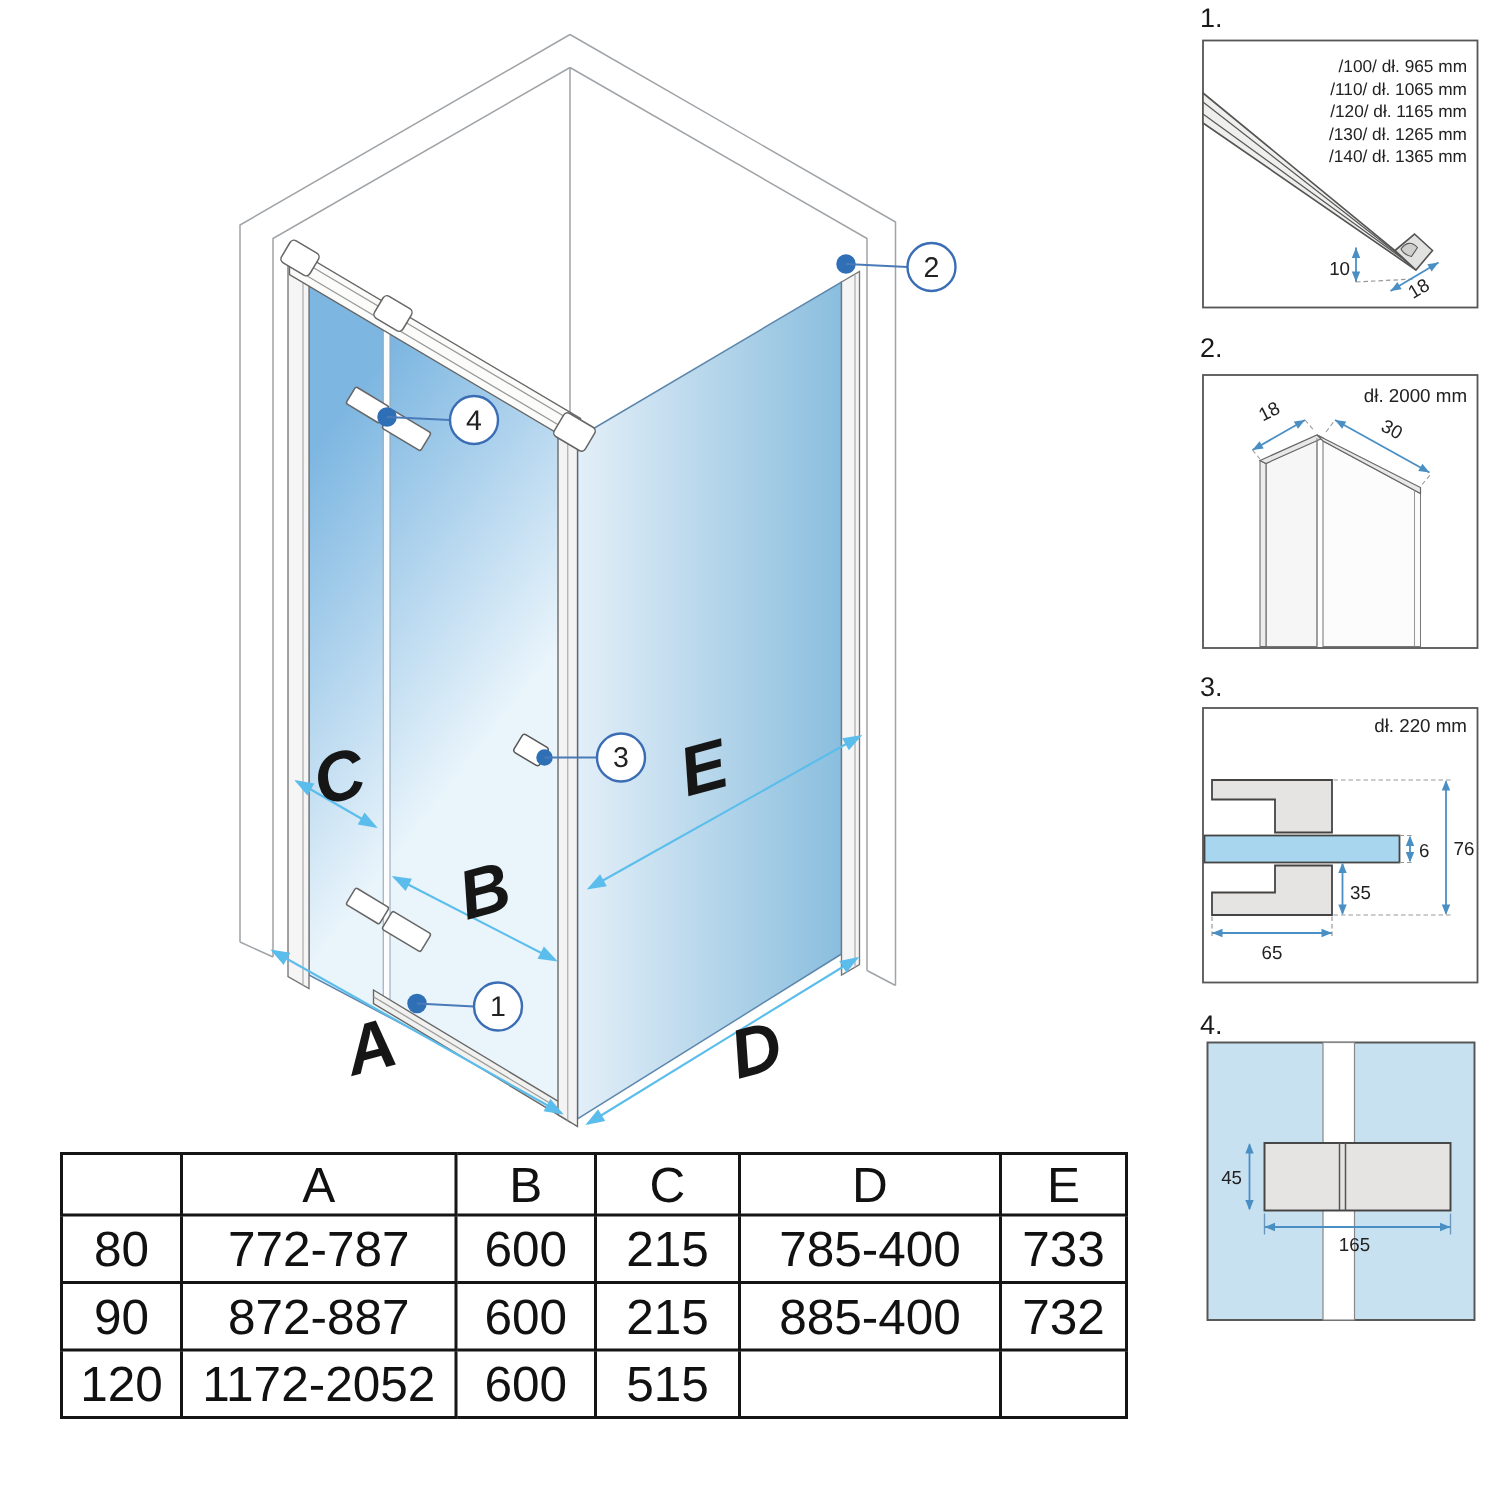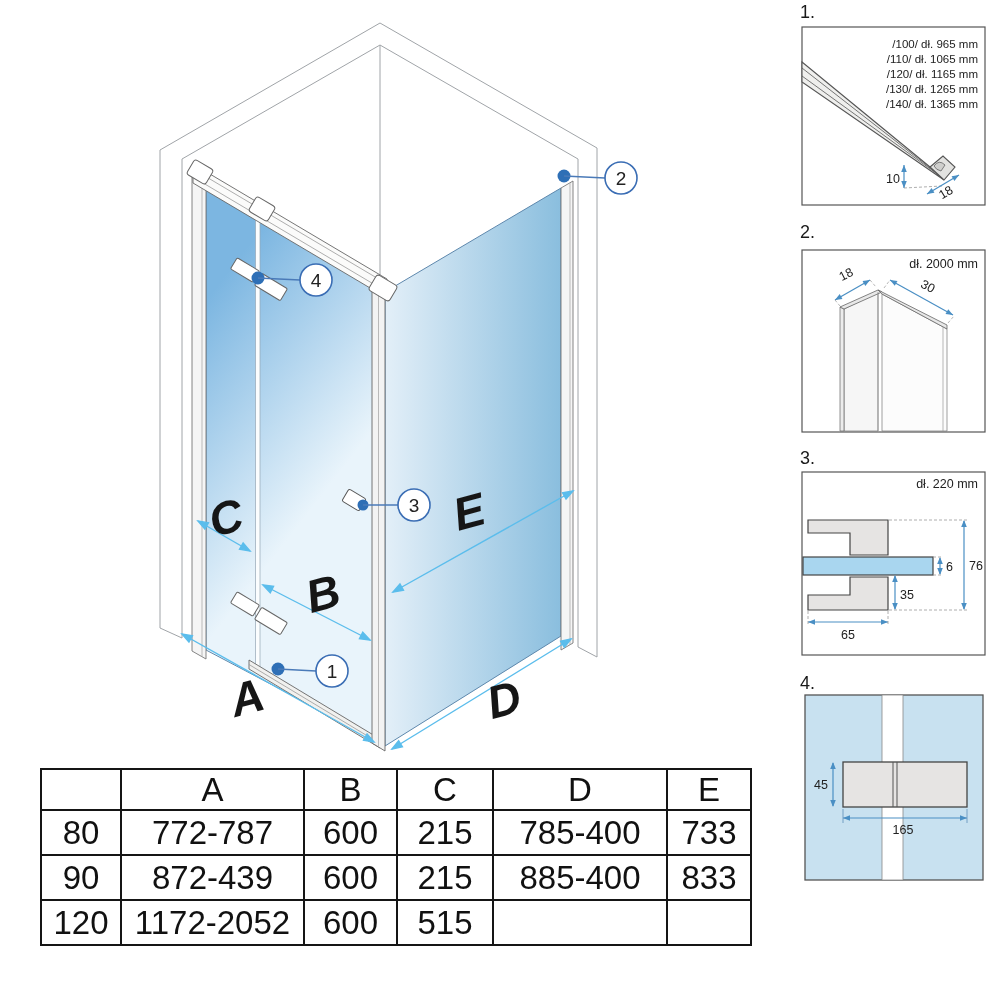--- a/index.html
+++ b/index.html
@@ -301,25 +301,25 @@
     <tr>
       <td>80</td>
       <td>772-787</td>
       <td>600</td>
       <td>215</td>
       <td>785-400</td>
       <td>733</td>
     </tr>
     <tr>
       <td>90</td>
-      <td>872-439</td>
+      <td>872-887</td>
       <td>600</td>
       <td>215</td>
       <td>885-400</td>
-      <td>833</td>
+      <td>732</td>
     </tr>
     <tr>
       <td>120</td>
       <td>1172-2052</td>
       <td>600</td>
       <td>515</td>
       <td></td>
       <td></td>
     </tr>
   </tbody>

